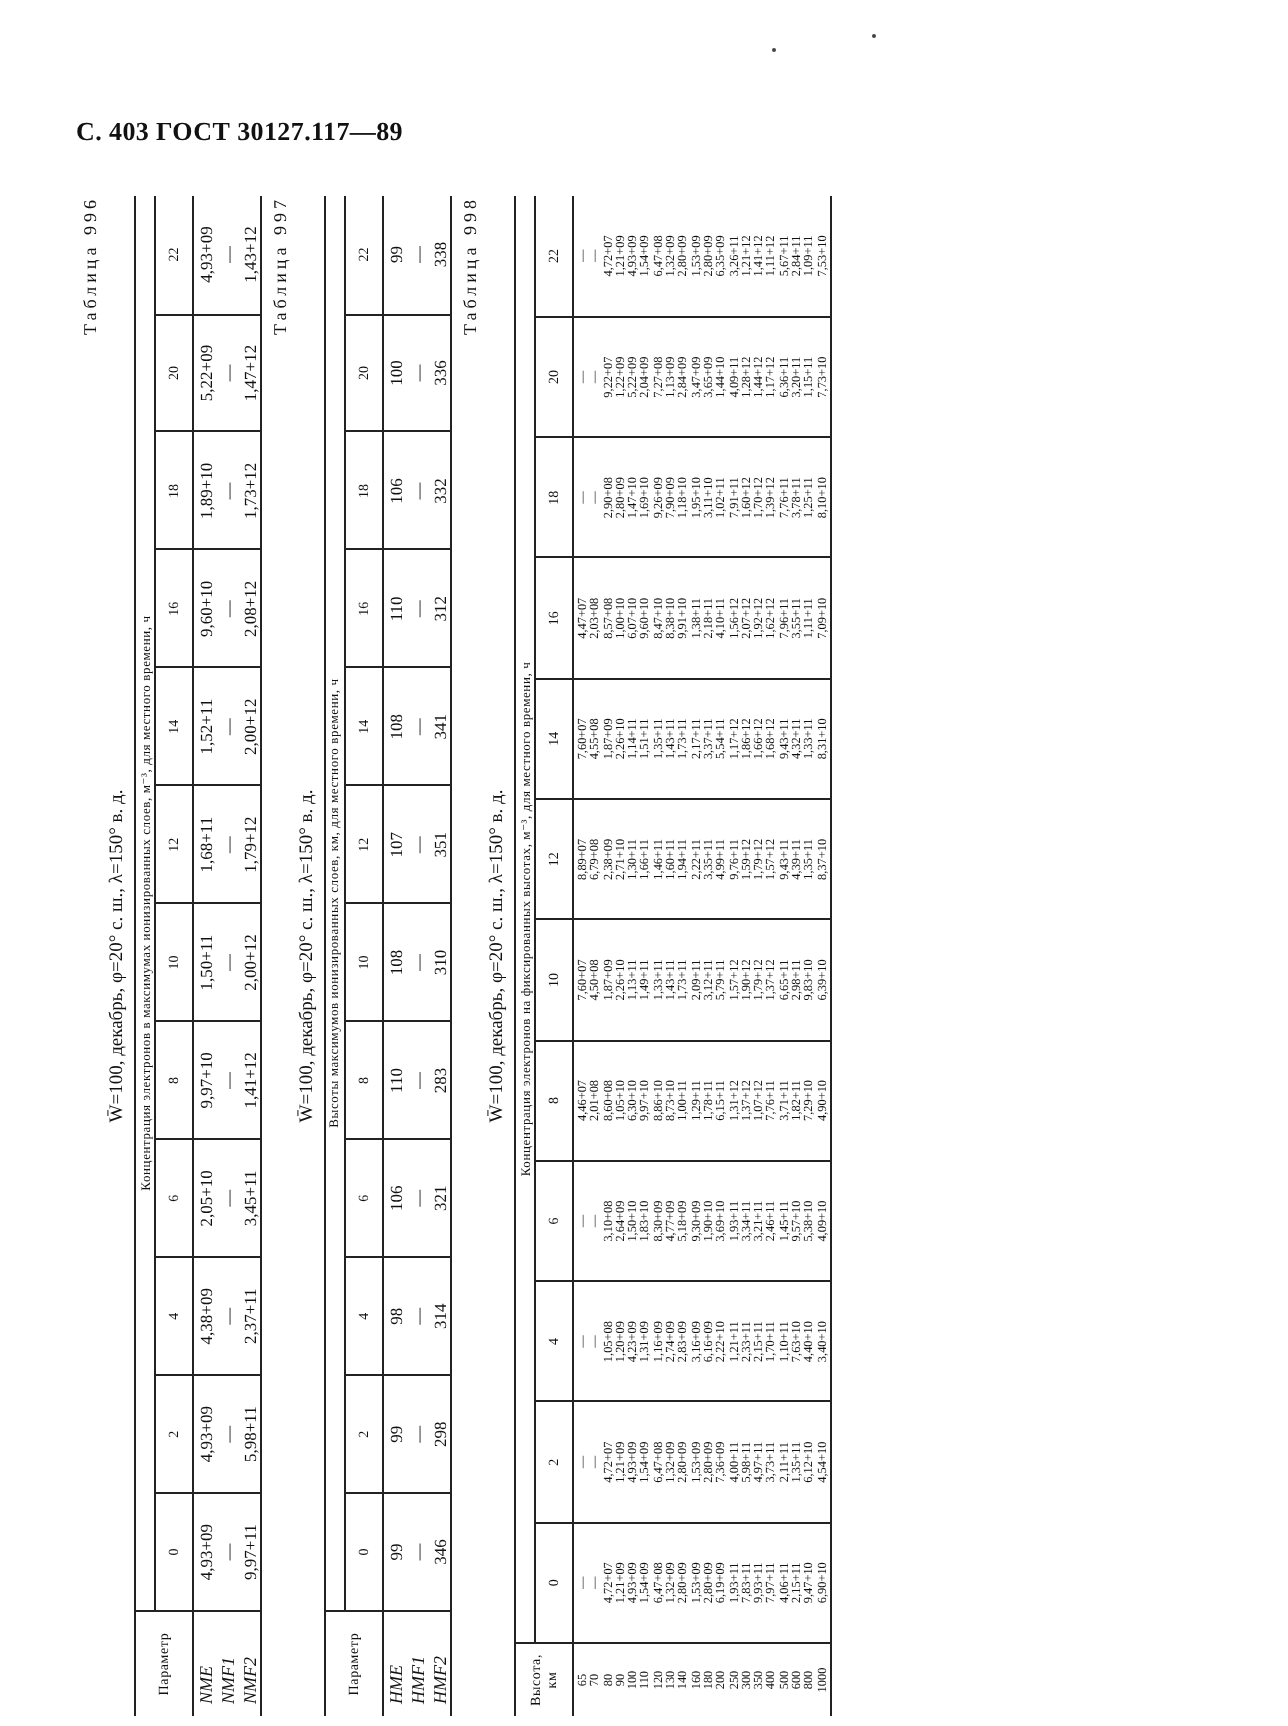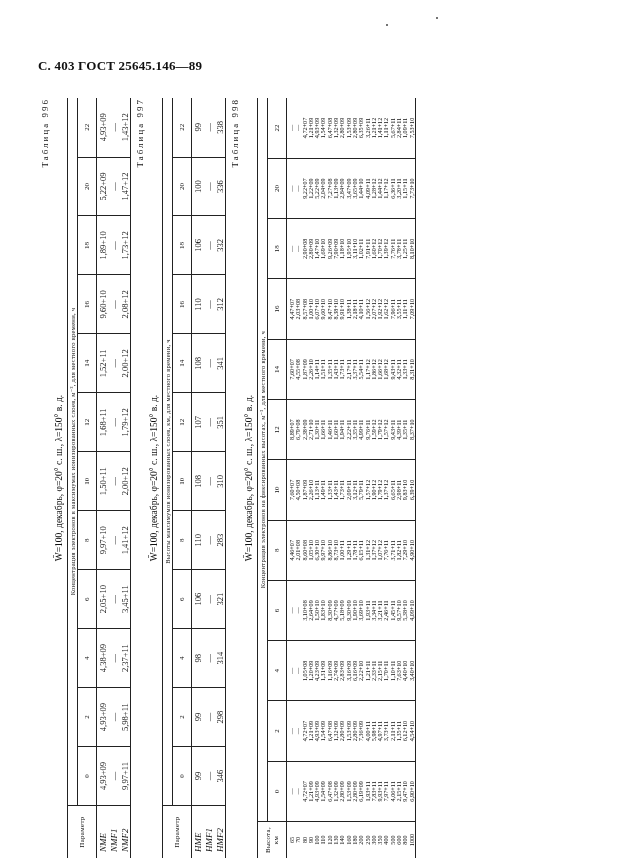--- a/index.html
+++ b/index.html
@@ -21,21 +21,21 @@
   .tbl td:last-child,.tbl th:last-child{border-right:none;}
   .pname{font-style:italic;text-align:left;padding-left:6px;font-size:9px;}
   .t3 td{font-size:6.2px;line-height:6.2px;height:auto;vertical-align:top;padding-top:2px;}
   .t3 .hcol{width:36px;}
   .cellstack div{height:6.3px;}
   .block{margin-bottom:4px;}
 </style>
 </head>
 <body>
 
-<div class="page-header">С. 403 ГОСТ 25645.146—89</div>
+<div class="page-header">С. 403 ГОСТ 30127.117—89</div>
 <span class="dot" style="left:386px;top:24px;"></span>
 <span class="dot" style="left:436px;top:17px;"></span>
 
 <div class="rot">
 
   <div class="block">
     <div class="tcap">Таблица 996</div>
     <div class="subcap">W̄=100, декабрь, φ=20° с. ш., λ=150° в. д.</div>
     <table class="tbl">
       <thead>

